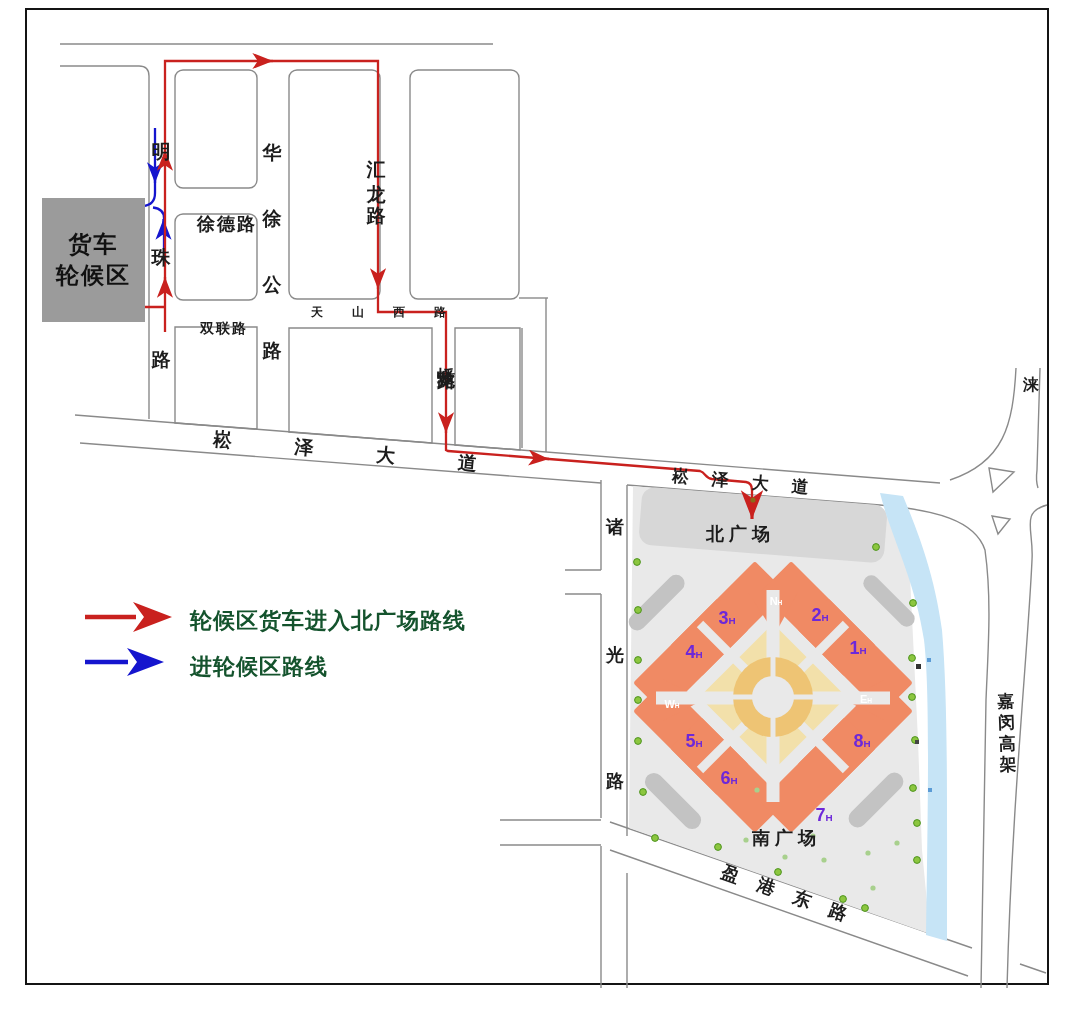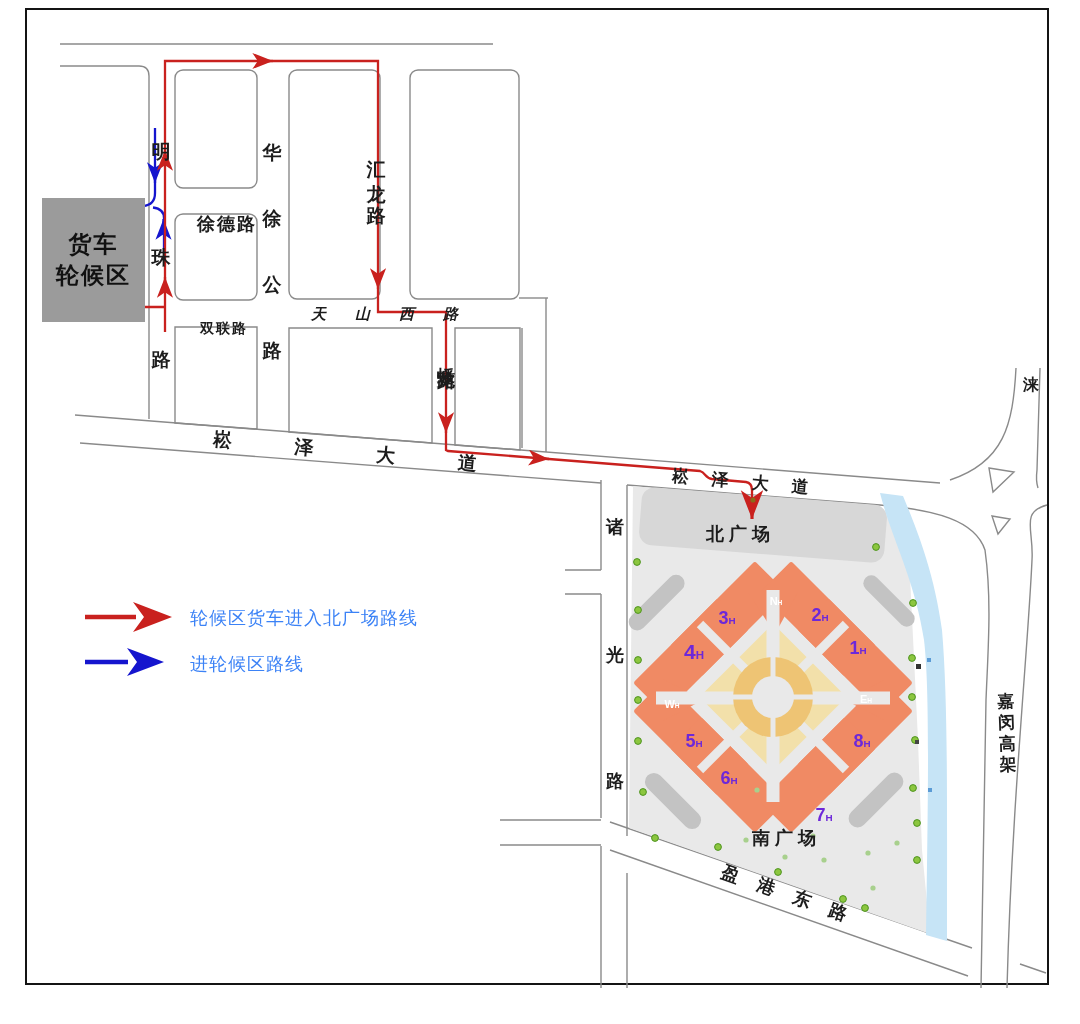--- a/index.html
+++ b/index.html
@@ -10,21 +10,21 @@
   .lbl{position:absolute;color:#1c1c1c;font-weight:600;line-height:1;white-space:nowrap;}
   .vert{writing-mode:vertical-rl;text-orientation:upright;}
   .hall-lbl{position:absolute;color:#6d28d9;font-weight:bold;text-align:center;
             transform:translate(-50%,-50%);}
   .hall-lbl .sub{font-size:0.55em;font-weight:bold;}
   .gate-lbl{position:absolute;color:#fff;font-weight:bold;transform:translate(-50%,-50%);}
   .gate-lbl .sub{font-size:0.6em;}
   #waiting-box{position:absolute;left:42px;top:198px;width:103px;height:124px;background:#9b9b9b;
      display:flex;flex-direction:column;justify-content:center;align-items:center;gap:0;
      color:#111;font-weight:bold;font-size:23px;letter-spacing:2px;}
-  .legend-text{position:absolute;color:#3b82f6;font-weight:400;font-size:18px;letter-spacing:1px;}
+  .legend-text{position:absolute;color:#14532d;font-weight:700;font-size:22px;letter-spacing:1px;}
 </style>
 </head>
 <body>
 
 <div id="stage">
   <div id="frame"></div>
 
   <svg width="1080" height="1024" viewBox="0 0 1080 1024">
     <defs>
       <marker id="arr-red" markerWidth="10" markerHeight="8" refX="9" refY="3.5" orient="auto" markerUnits="strokeWidth">
@@ -185,21 +185,21 @@
       <line x1="85" y1="662" x2="128" y2="662" stroke="#1515ce" stroke-width="4.5"></line>
       <path d="M164,662 L127,648 L137,662 L127,676 Z" fill="#1515ce"></path>
     </g>
   </svg>
 
   <div class="lbl vert" style="left:152px;top:127px;font-size:19px;letter-spacing:104px;">明珠路</div>
   <div class="lbl vert" style="left:263px;top:128px;font-size:19px;letter-spacing:66px;">华徐公路</div>
   <div class="lbl vert" style="left:367px;top:145px;font-size:19px;letter-spacing:23px;">汇龙路</div>
   <div class="lbl" style="left:197px;top:189px;font-size:18px;letter-spacing:2px;margin-top:26px;">徐德路</div>
   <div class="lbl" style="left:200px;top:301px;font-size:14px;letter-spacing:2px;margin-top:20px;">双联路</div>
-  <div class="lbl" style="left:311px;top:306px;font-size:15px;letter-spacing:29px;font-style:italic;">天山西路</div>
+  <div class="lbl" style="left:311px;top:306px;font-size:12px;letter-spacing:29px;">天山西路</div>
   <div class="lbl vert" style="left:437px;top:352px;font-size:18px;letter-spacing:3px;">蟠龙路</div>
   <div class="lbl" style="left:213px;top:429px;font-size:19px;letter-spacing:63px;transform:rotate(5.5deg);transform-origin:left center;">崧泽大道</div>
   <div class="lbl" style="left:672px;top:467px;font-size:17px;letter-spacing:23px;transform:rotate(5deg);transform-origin:left center;">崧泽大道</div>
   <div class="lbl vert" style="left:606px;top:502px;font-size:18px;letter-spacing:128px;">诸光路</div>
   <div class="lbl vert" style="left:998px;top:678px;font-size:17px;letter-spacing:21px;transform:rotate(-2deg);">嘉闵高架</div>
   <div class="lbl" style="left:722px;top:862px;font-size:18px;letter-spacing:20px;transform:rotate(19.5deg);transform-origin:left center;">盈港东路</div>
   <div class="lbl" style="left:1023px;top:377px;font-size:16px;">涞</div>
 
   <div class="lbl" style="left:706px;top:525px;font-size:18px;letter-spacing:5px;font-weight:600;text-align:center;">北广场</div>
   <div class="lbl" style="left:752px;top:829px;font-size:18px;letter-spacing:5px;font-weight:600;">南广场</div>
@@ -208,21 +208,21 @@
     <div>货车</div>
     <div>轮候区</div>
   </div>
 
   <div class="legend-text" style="left:190px;top:606px;">轮候区货车进入北广场路线</div>
   <div class="legend-text" style="left:190px;top:652px;">进轮候区路线</div>
 
   <div class="hall-lbl" style="left:858px;top:648px;font-size:18px;"><span>1</span><span class="sub">H</span></div>
   <div class="hall-lbl" style="left:820px;top:615px;font-size:18px;"><span>2</span><span class="sub">H</span></div>
   <div class="hall-lbl" style="left:727px;top:618px;font-size:18px;"><span>3</span><span class="sub">H</span></div>
-  <div class="hall-lbl" style="left:694px;top:652px;font-size:21px;"><span>4</span><span class="sub">H</span></div>
+  <div class="hall-lbl" style="left:694px;top:652px;font-size:18px;"><span>4</span><span class="sub">H</span></div>
   <div class="hall-lbl" style="left:694px;top:741px;font-size:18px;"><span>5</span><span class="sub">H</span></div>
   <div class="hall-lbl" style="left:729px;top:778px;font-size:18px;"><span>6</span><span class="sub">H</span></div>
   <div class="hall-lbl" style="left:824px;top:778px;font-size:18px;margin-top:37px;"><span>7</span><span class="sub">H</span></div>
   <div class="hall-lbl" style="left:862px;top:741px;font-size:18px;"><span>8</span><span class="sub">H</span></div>
 
   <div class="gate-lbl" style="left:776px;top:601px;font-size:11px;"><span>N</span><span class="sub">H</span></div>
   <div class="gate-lbl" style="left:672px;top:704px;font-size:11px;"><span>W</span><span class="sub">H</span></div>
   <div class="gate-lbl" style="left:866px;top:699px;font-size:11px;"><span>E</span><span class="sub">H</span></div>
 </div>
 

